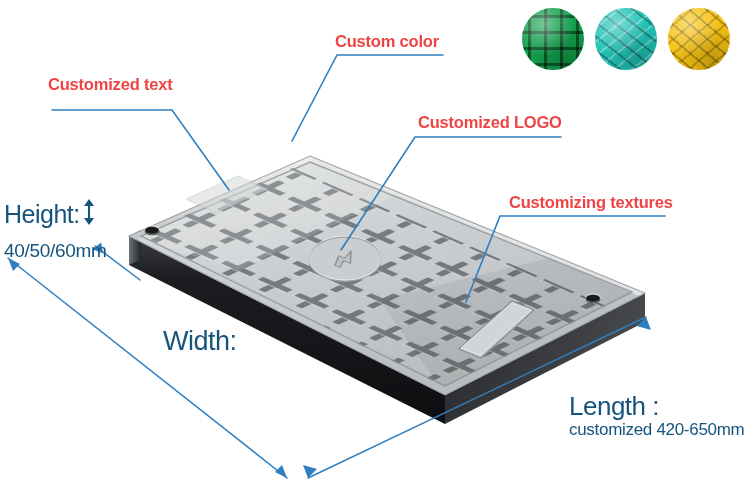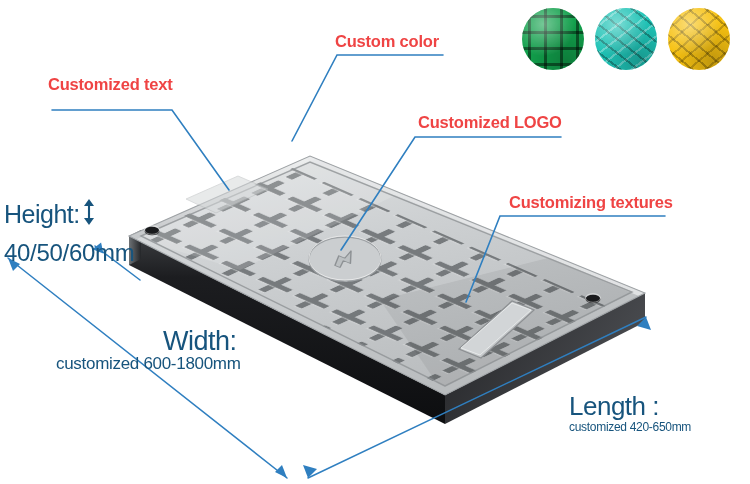--- a/index.html
+++ b/index.html
@@ -67,39 +67,39 @@
     display: inline-block;
     vertical-align: middle;
     margin-left: 2px;
     position: relative;
     top: -1px;
   }
   #height-sub {
     position: absolute;
     left: 4px;
     top: 241px;
-    font-size: 24px;
+    font-size: 19px;
   }
 
   #width-block { left: 163px; top: 328px; }
   #width-block .dim-title { font-size: 27px; }
   #width-sub {
     position: absolute;
     left: 56px;
     top: 355px;
     font-size: 17px;
   }
 
   #length-block { left: 569px; top: 393px; }
   #length-block .dim-title { font-size: 26px; }
   #length-sub {
     position: absolute;
     left: 569px;
     top: 421px;
-    font-size: 12px;
+    font-size: 17px;
   }
 
   
   #swatch-row {
     position: absolute;
     left: 522px;
     top: 8px;
     display: flex;
     gap: 11px;
   }
@@ -292,21 +292,20 @@
         <polygon points="7,0 12,7 2,7" fill="#17547d"></polygon>
         <polygon points="7,26 12,19 2,19" fill="#17547d"></polygon>
       </svg>
     </span>
   </div>
   <div class="dim dim-sub" id="height-sub">40/50/60mm</div>
 
   <div class="dim" id="width-block">
     <span class="dim-title">Width:</span>
   </div>
-  <div class="dim dim-sub" id="width-sub">customized 600-1800mm</div>
 
   <div class="dim" id="length-block">
     <span class="dim-title">Length :</span>
   </div>
   <div class="dim dim-sub" id="length-sub">customized 420-650mm</div>
 
   <div id="swatch-row">
     <div class="swatch swatch-green" style="background: rgb(18, 160, 76);">
       <div class="tex"></div>
       <div class="gloss"></div>

